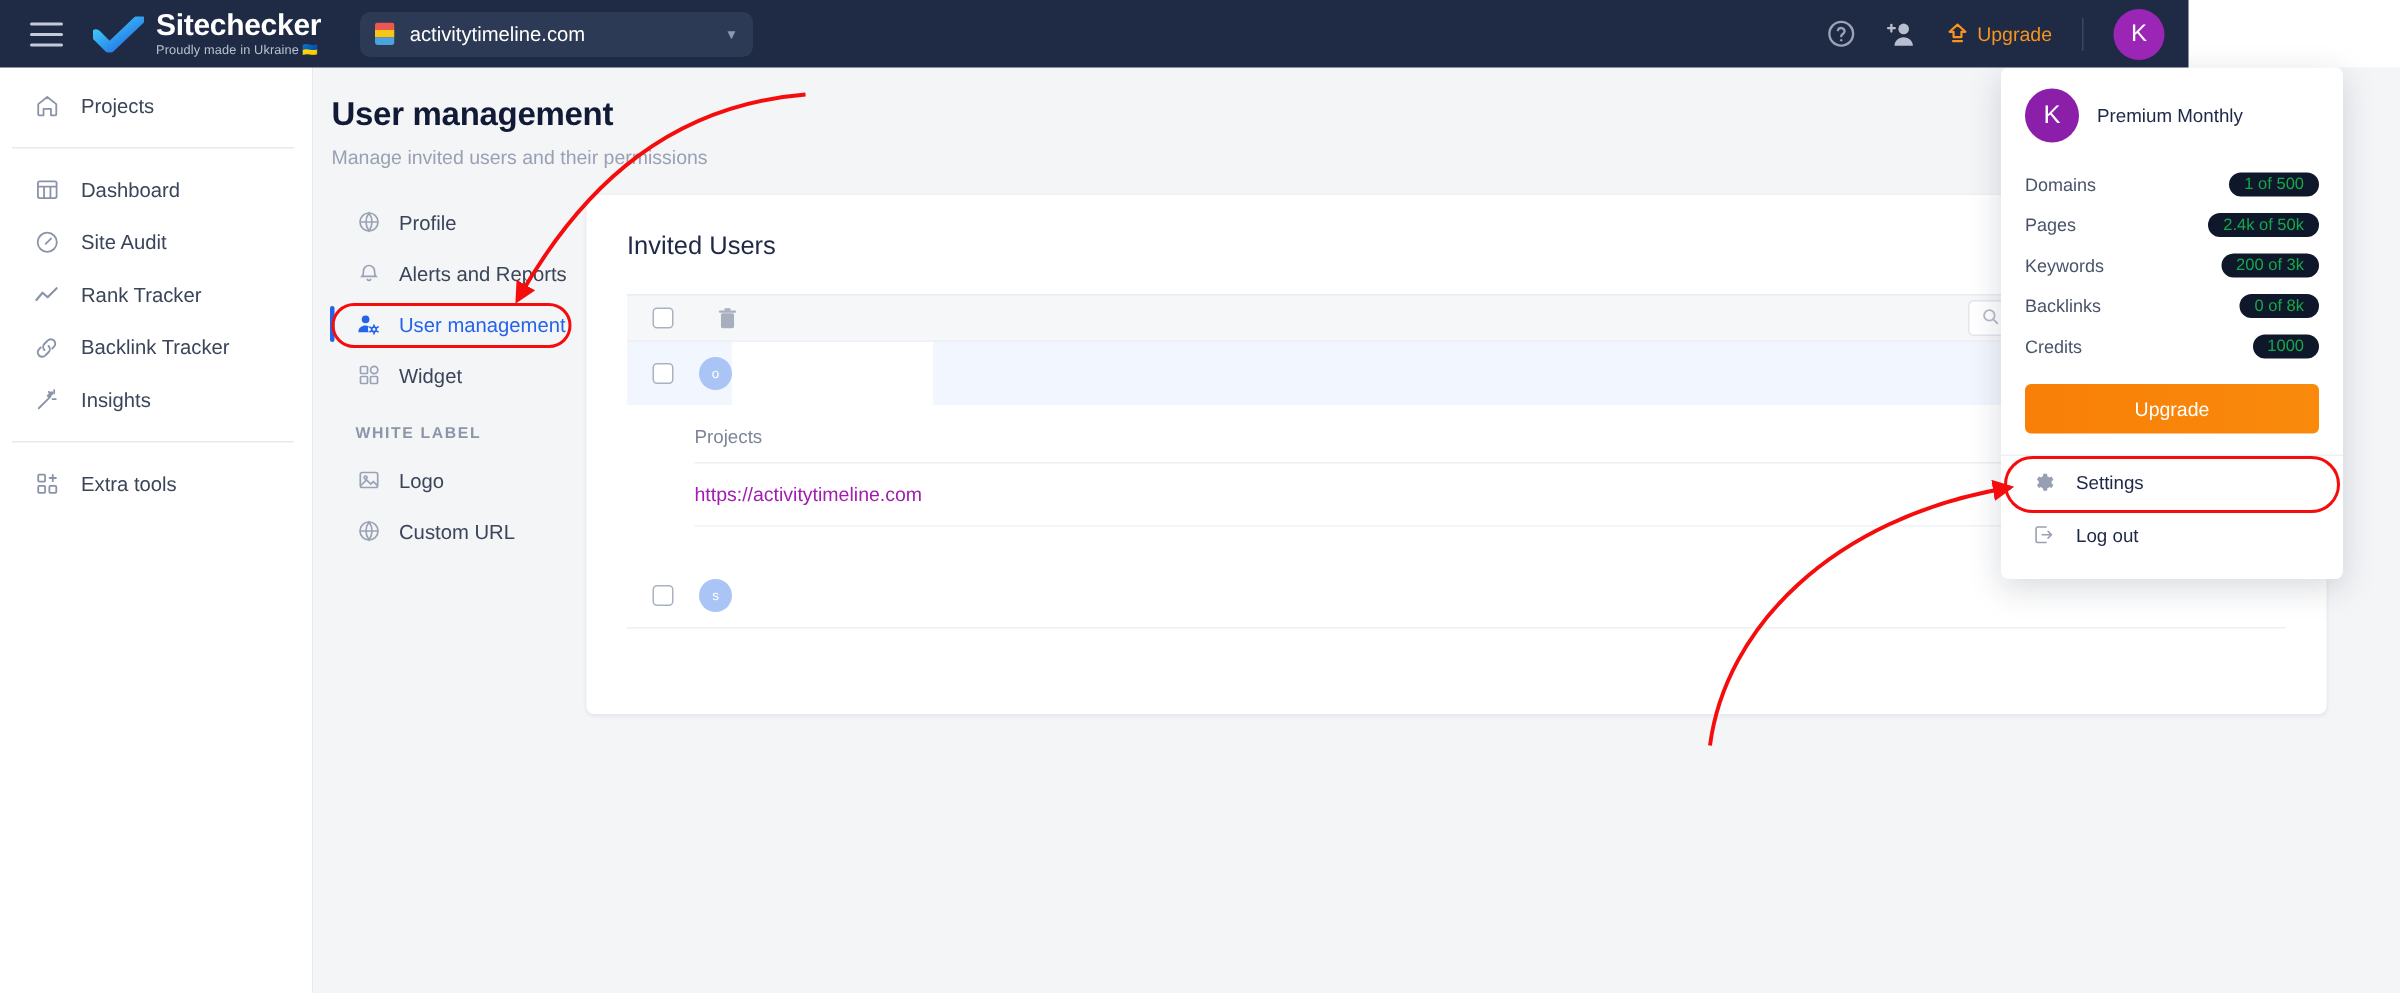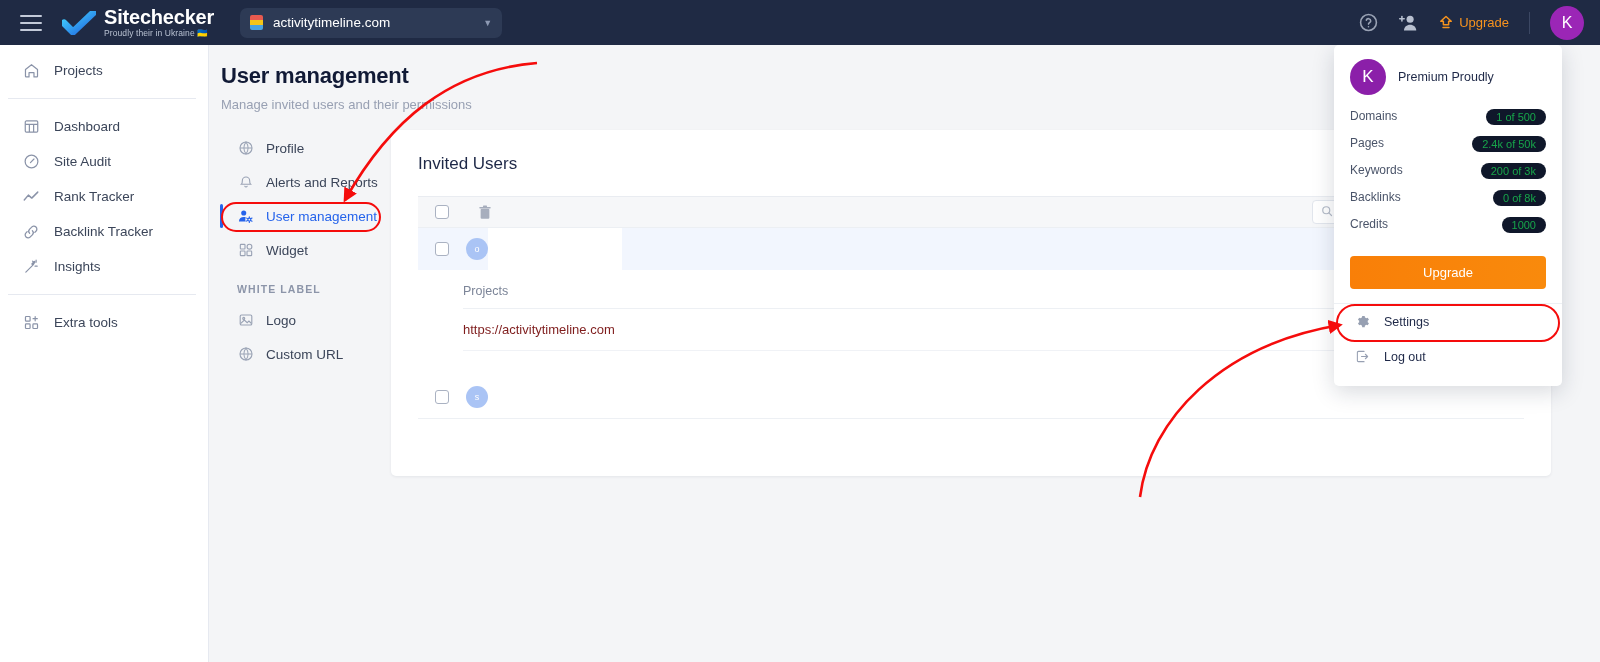--- a/index.html
+++ b/index.html
@@ -6,21 +6,21 @@
   html, body {
     width: 1600px; height: 662px;
     font-family: "Liberation Sans", sans-serif;
     background: #ffffff;
     overflow: hidden;
   }
   #app { position: relative; width: 1600px; height: 662px; }
 
   
   .topbar {
-    position: absolute; left: 0; top: 0; width: 1600px; height: 45px;
+    position: absolute; left: 0; top: 0; width: 1459px; height: 45px;
     background: #1f2a44;
     display: flex; align-items: center;
     z-index: 30;
   }
   .hamburger { width: 22px; height: 16px; margin-left: 20px; margin-right: 20px;
     display: flex; flex-direction: column; justify-content: space-between; cursor: pointer; }
   .hamburger span { display: block; height: 2px; background: #c3cad9; border-radius: 1px; }
 
   .brand { display: flex; align-items: center; gap: 8px; margin-right: 26px; }
   .brand-check { width: 34px; height: 24px; flex: none; }
@@ -122,36 +122,36 @@
   .row-user2 { display: flex; align-items: center; height: 44px; background: #fff;
     border-bottom: 1px solid #edf0f4; }
   .ava { width: 22px; height: 22px; border-radius: 50%; background: #aac4f5; color: #fff;
     font-size: 9px; display: flex; align-items: center; justify-content: center; flex: none; }
   .email { font-size: 13.5px; color: #1e2847; margin-left: 10px; }
   .redact { position: absolute; left: 70px; top: 0; width: 134px; height: 42px; background: #fff; }
   .caret-up { color: #9aa3b5; font-size: 9px; margin-left: 12px; }
 
   .sub { margin-left: 45px; }
   .sub-head { font-size: 12.5px; color: #7c8598; padding: 14px 0 10px 0; border-bottom: 1px solid #edf0f4; }
-  .sub-row { font-size: 13px; color: #7f1d1d; padding: 13px 0 13px 0; border-bottom: 1px solid #f0f2f6; }
+  .sub-row { font-size: 13px; color: #a21caf; padding: 13px 0 13px 0; border-bottom: 1px solid #f0f2f6; }
   .spacer-row { height: 24px; }
 
   
   .dropdown {
     position: absolute; right: 38px; top: 45px; width: 228px;
     background: #fff; border-radius: 5px;
     box-shadow: 0 6px 22px rgba(25,35,60,.17);
     z-index: 25; padding: 14px 0 0 0;
   }
   .dd-user { display: flex; align-items: center; gap: 12px; padding: 0 0 0 16px; }
   .dd-avatar { width: 36px; height: 36px; border-radius: 50%; background: #8b1fa9; color: #fff;
     display: flex; align-items: center; justify-content: center; font-size: 17px; flex: none; }
   .dd-plan { font-size: 12.5px; color: #1e2847; }
   .dd-stats { padding: 14px 16px 0 16px; }
-  .dd-stat { display: flex; align-items: flex-start; justify-content: space-between; height: 27px; gap: 28px; }
+  .dd-stat { display: flex; align-items: center; justify-content: space-between; height: 27px; gap: 28px; }
   .dd-k { font-size: 12px; color: #4a5469; }
   .badge { background: #0f172a; color: #17a64a; font-size: 11px;
     border-radius: 10px; padding: 2px 10px; }
   .dd-upgrade {
     margin: 12px 16px 0 16px; height: 33px; border-radius: 4px;
     background: linear-gradient(90deg,#f97f08,#f98a0c);
     color: #fff; font-size: 13px; display: flex; align-items: center; justify-content: center;
     cursor: pointer;
   }
   .dd-sep { height: 1px; background: #edf0f4; margin: 14px 0 0 0; }
@@ -179,21 +179,21 @@
         <defs>
             <linearGradient id="g1" x1="0" y1="0" x2="1" y2="1">
           <stop offset="0" stop-color="#44d8ff"></stop>
               <stop offset="1" stop-color="#1f64e0"></stop>
         </linearGradient>
           </defs>
         <path d="M2 12 L11 21 L31 2" fill="none" stroke="url(#g1)" stroke-width="7" stroke-linecap="round" stroke-linejoin="round"></path>
       </svg>
       <div class="brand-txt">
         <span class="brand-name">Sitechecker</span>
-        <span class="brand-sub">Proudly their in Ukraine 🇺🇦</span>
+        <span class="brand-sub">Proudly made in Ukraine 🇺🇦</span>
       </div>
     </div>
 
     <div class="domain-picker">
       <span class="favicon">
         <i style="background:#e85a4f"></i>
           <i style="background:#f5c518"></i>
           <i style="background:#4aa3df"></i>
       </span>
       <span class="domain-name">activitytimeline.com</span>
@@ -433,21 +433,21 @@
           <span class="ava">s</span>
           <span class="email"></span>
         </div>
       </div>
     </div>
   </div>
 
   <div class="dropdown">
     <div class="dd-user">
       <span class="dd-avatar">K</span>
-      <span class="dd-plan">Premium Proudly</span>
+      <span class="dd-plan">Premium Monthly</span>
     </div>
 
     <div class="dd-stats">
       <div class="dd-stat">
         <span class="dd-k">Domains</span>
         <span class="badge">1 of 500</span>
       </div>
       <div class="dd-stat">
         <span class="dd-k">Pages</span>
         <span class="badge">2.4k of 50k</span>

